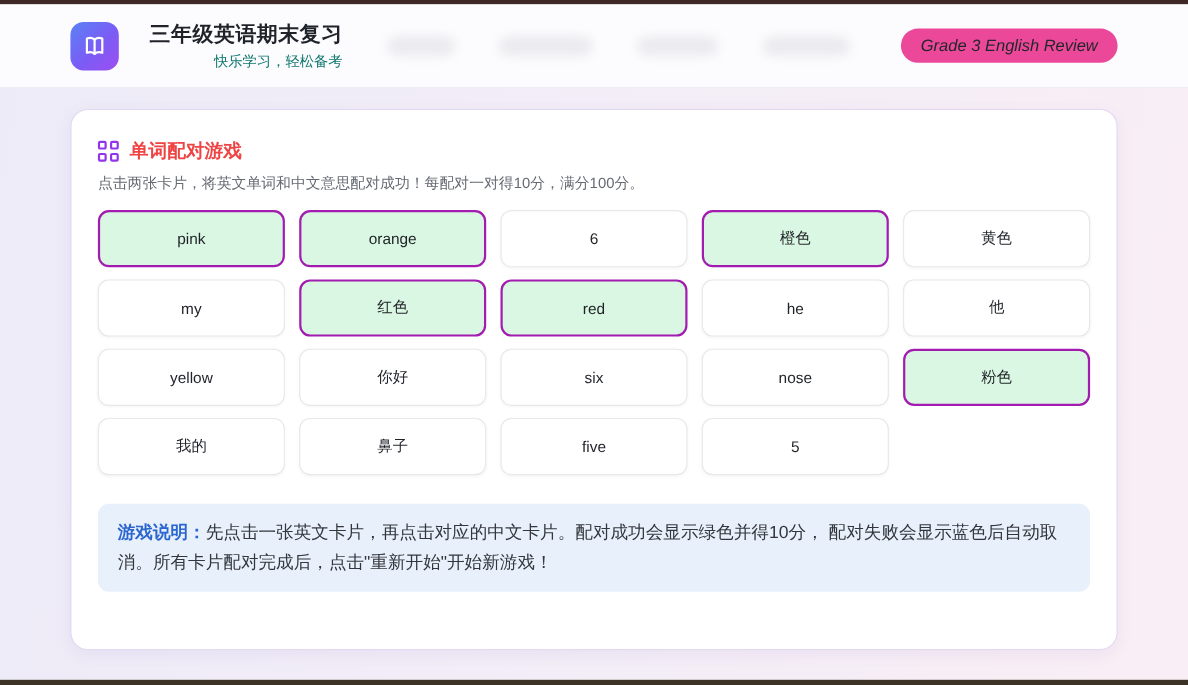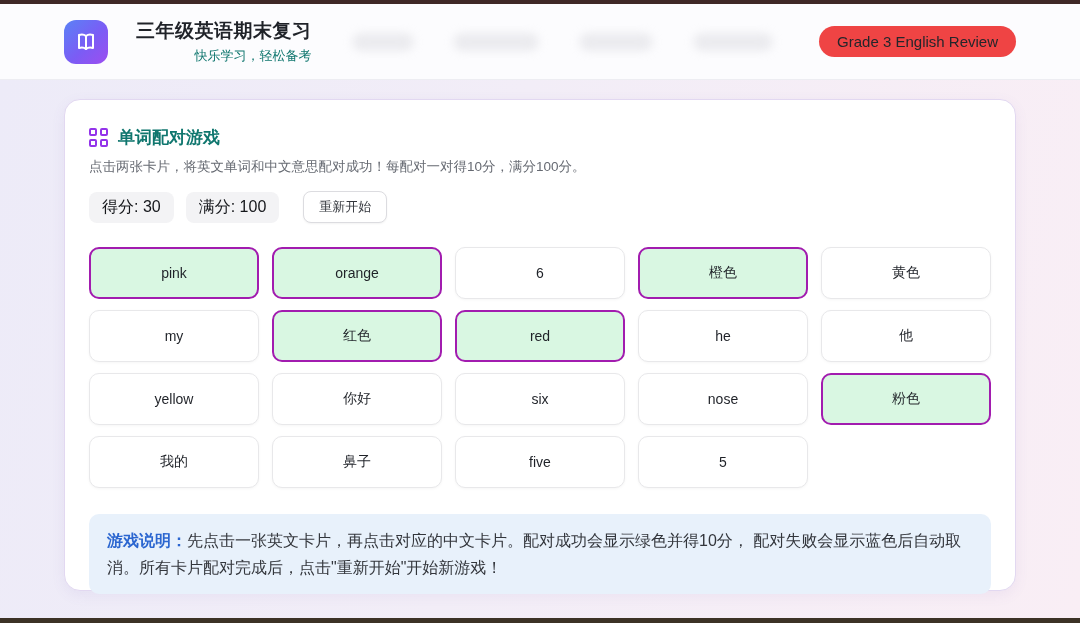--- a/index.html
+++ b/index.html
@@ -44,27 +44,28 @@
     border-radius: 9px;
     background: #dddde2;
     filter: blur(5px);
     opacity: 0.55;
   }
   .nav-pill.w1 { width: 62px; }
   .nav-pill.w2 { width: 86px; }
   .nav-pill.w3 { width: 74px; }
   .nav-pill.w4 { width: 80px; }
   .header-badge {
-    background: #ef4444;
+    background: #ec4899;
     border-radius: 16px;
     padding: 7px 18px;
     font-size: 15px;
     color: #24262b;
     white-space: nowrap;
     flex: 0 0 auto;
+    font-style: italic;
   }
 
   
   .main {
     height: 538px;
     background: linear-gradient(100deg, #edebf8 0%, #f2edf7 45%, #f9eef5 100%);
     padding: 19px 64px 0 64px;
   }
   .game-card {
     background: #ffffff;
@@ -79,21 +80,21 @@
     display: grid;
     grid-template-columns: 8px 8px;
     grid-template-rows: 8px 8px;
     gap: 3px;
     margin-right: 10px;
   }
   .grid-icon span {
     border: 2px solid #9333ea;
     border-radius: 2px;
   }
-  .game-title { font-size: 17px; font-weight: 700; color: #0f766e; }
+  .game-title { font-size: 17px; font-weight: 700; color: #ef4444; }
   .game-desc { font-size: 13.5px; color: #666a72; margin-bottom: 15px; }
 
   .score-row { display: flex; align-items: center; margin-bottom: 24px; }
   .score-pill {
     background: #f3f3f5;
     border-radius: 8px;
     padding: 5px 13px;
     font-size: 16px;
     color: #15171b;
     margin-right: 12px;
@@ -181,31 +182,20 @@
         <span></span>
           <span></span>
           <span></span>
           <span></span>
       </span>
       <span class="game-title">单词配对游戏</span>
     </div>
 
     <div class="game-desc">点击两张卡片，将英文单词和中文意思配对成功！每配对一对得10分，满分100分。</div>
 
-    <div class="score-row">
-      <div class="score-pill">
-        <span>得分:</span>
-        <span>30</span>
-      </div>
-      <div class="score-pill">
-        <span>满分:</span>
-        <span>100</span>
-      </div>
-      <button class="restart-btn">重新开始</button>
-    </div>
 
     <div class="word-grid" id="word-grid">
         <div class="word-card matched">pink</div>
         <div class="word-card matched">orange</div>
         <div class="word-card">6</div>
         <div class="word-card matched">橙色</div>
         <div class="word-card">黄色</div>
         <div class="word-card">my</div>
         <div class="word-card matched">红色</div>
         <div class="word-card matched">red</div>

